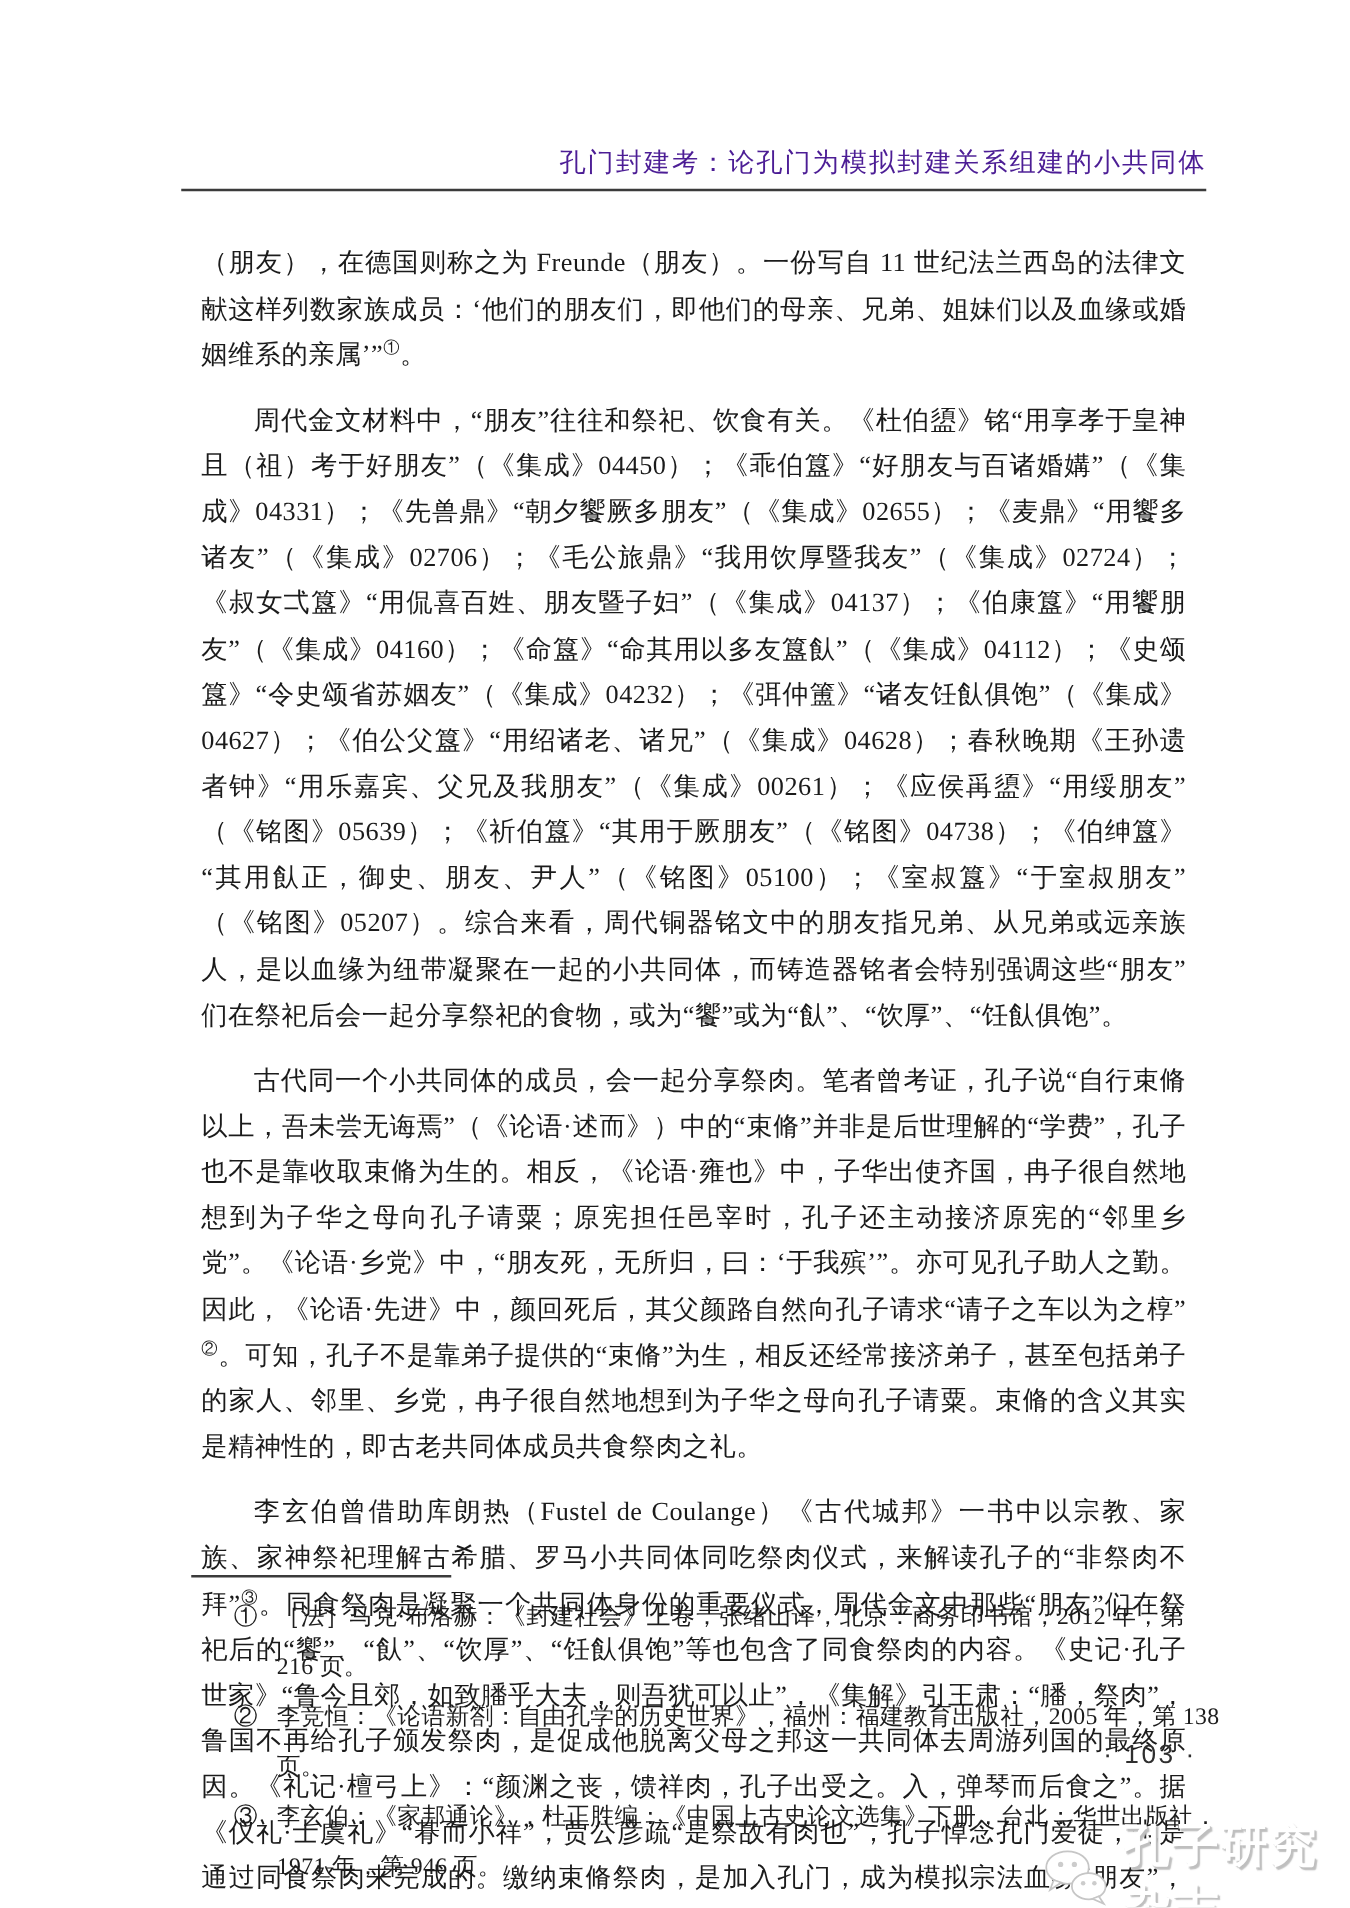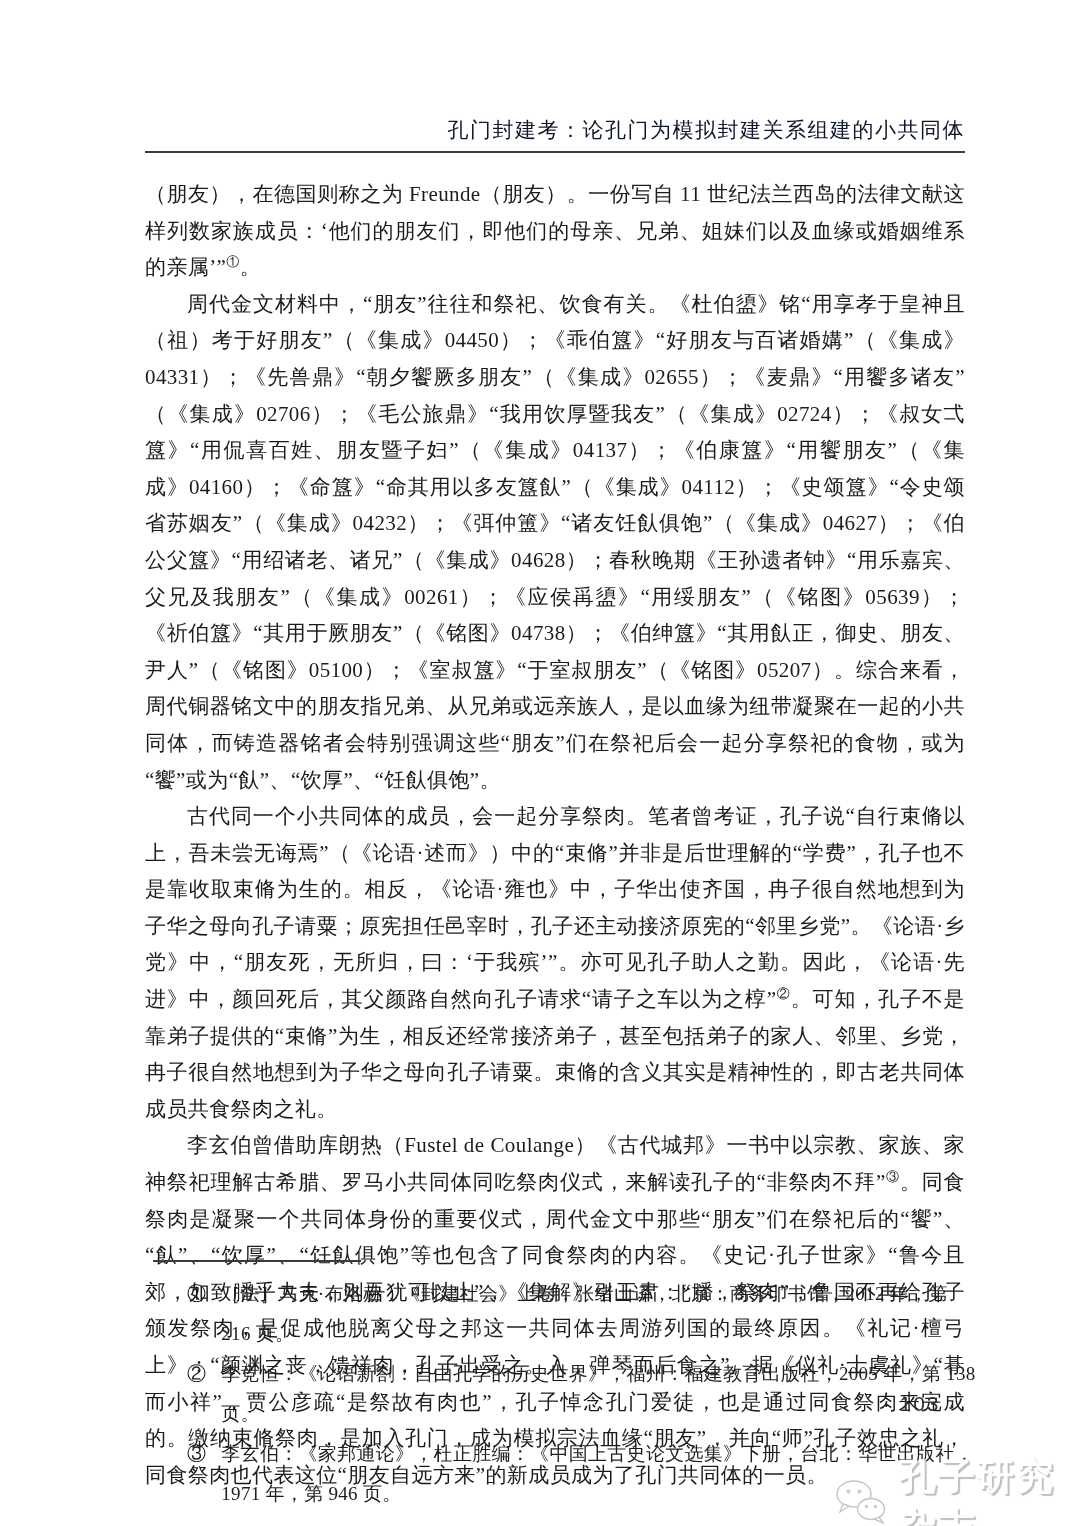--- a/index.html
+++ b/index.html
@@ -7,33 +7,33 @@
     position:relative;
     width:1080px;height:1526px;
     background:#ffffff;
     font-family:"Liberation Serif", serif;
     color:#1b1b1b;
     overflow:hidden;
   }
   .running-head{
     position:absolute;top:116px;left:145px;width:820px;
     text-align:right;
-    font-size:21px;letter-spacing:1.5px;color:#0f172a;
+    font-size:21px;letter-spacing:1.5px;color:#4c1d95;
   }
   .head-rule{
     position:absolute;top:151px;left:145px;width:820px;height:0;
     border-top:2px solid #3b3b3b;
   }
   .body-text{
     position:absolute;top:176px;left:145px;width:820px;
     font-size:21px;line-height:36.6px;
     text-align:justify;text-justify:inter-ideograph;
     letter-spacing:0.4px;
   }
-  .body-text p{margin:0;text-indent:2em;}
+  .body-text p{margin:16px;text-indent:2em;}
   .body-text p.no-indent{text-indent:0;}
   sup.fn-ref{
     font-size:0.62em;line-height:0;vertical-align:super;
   }
   .footnotes{
     position:absolute;top:1260px;left:145px;width:835px;
   }
   .fn-rule{
     width:208px;height:0;border-top:2px solid #3b3b3b;margin:0 0 12px 8px;
   }

